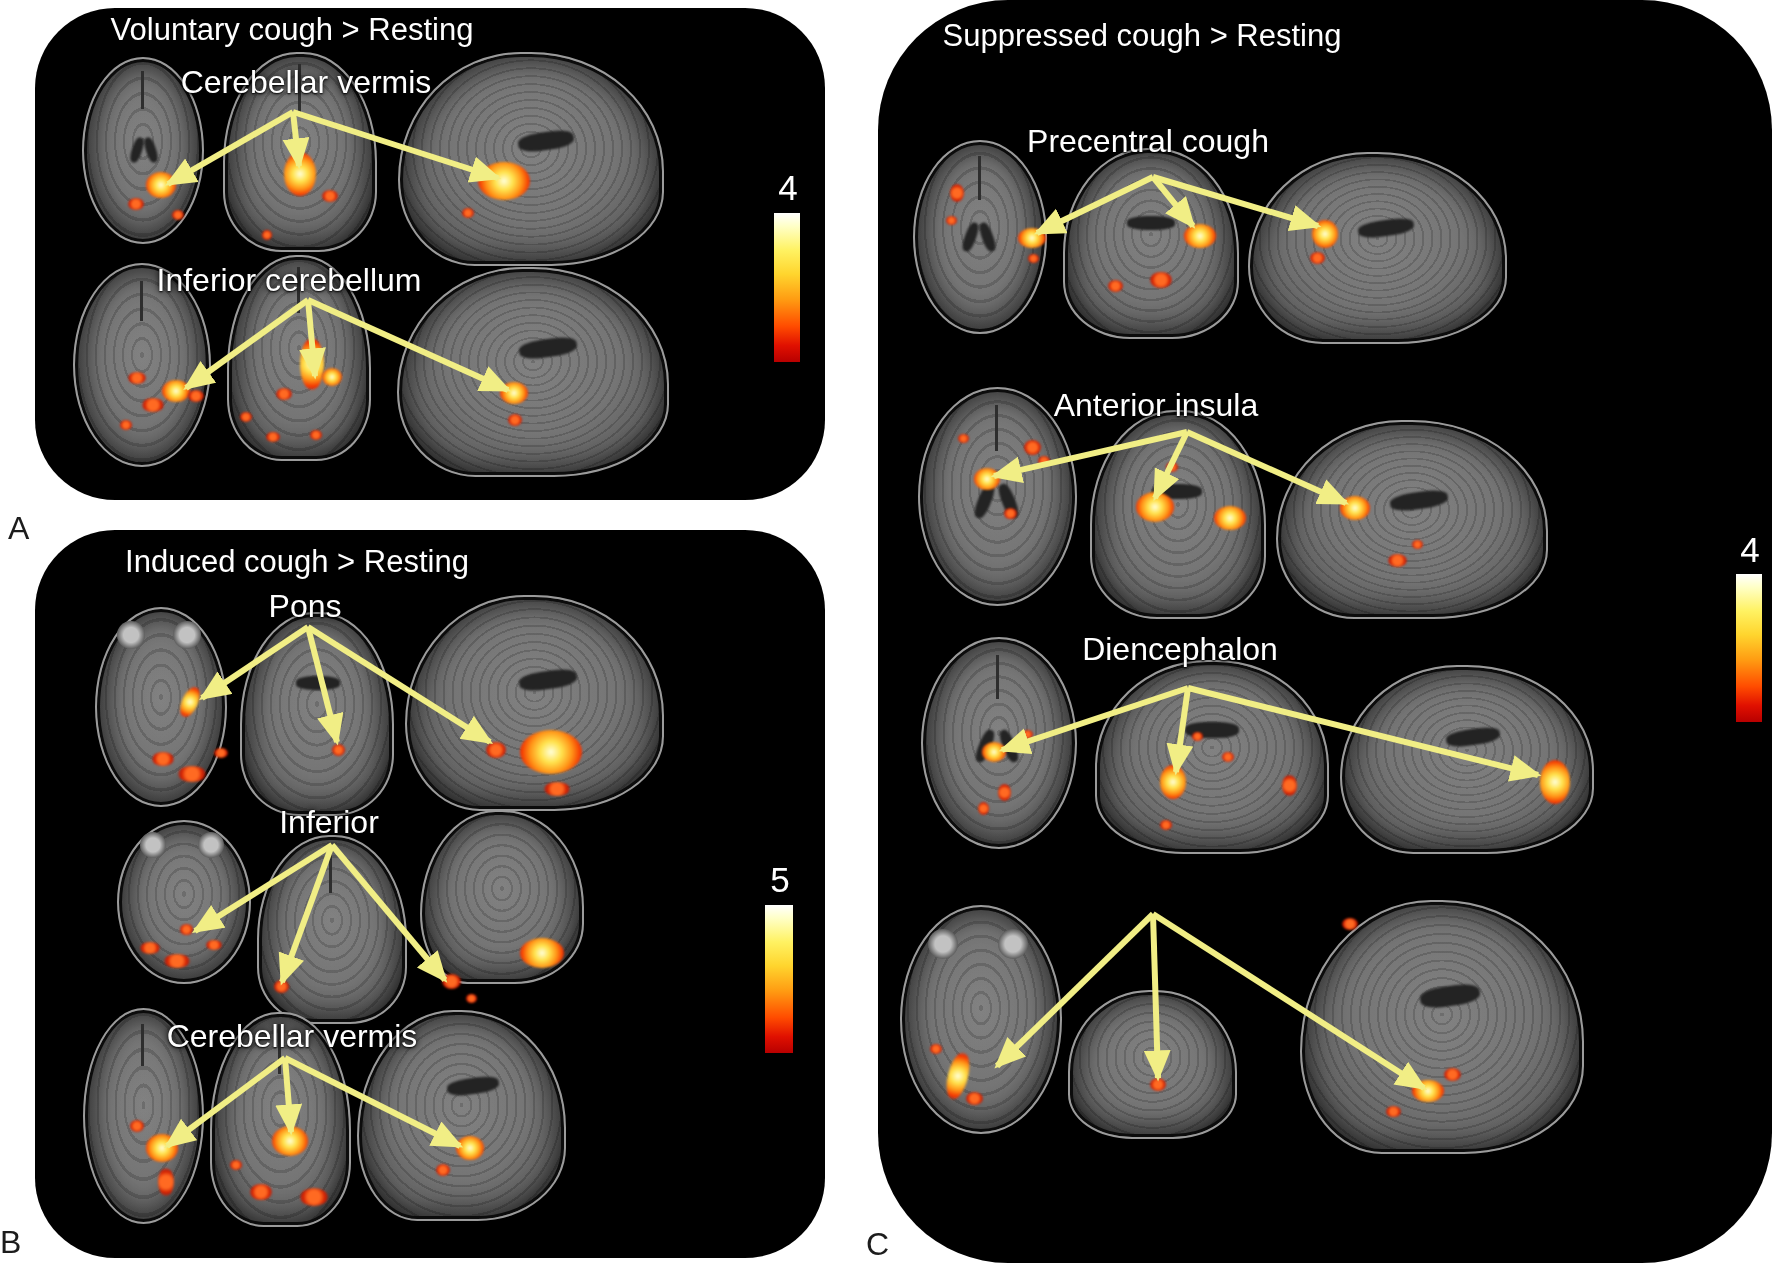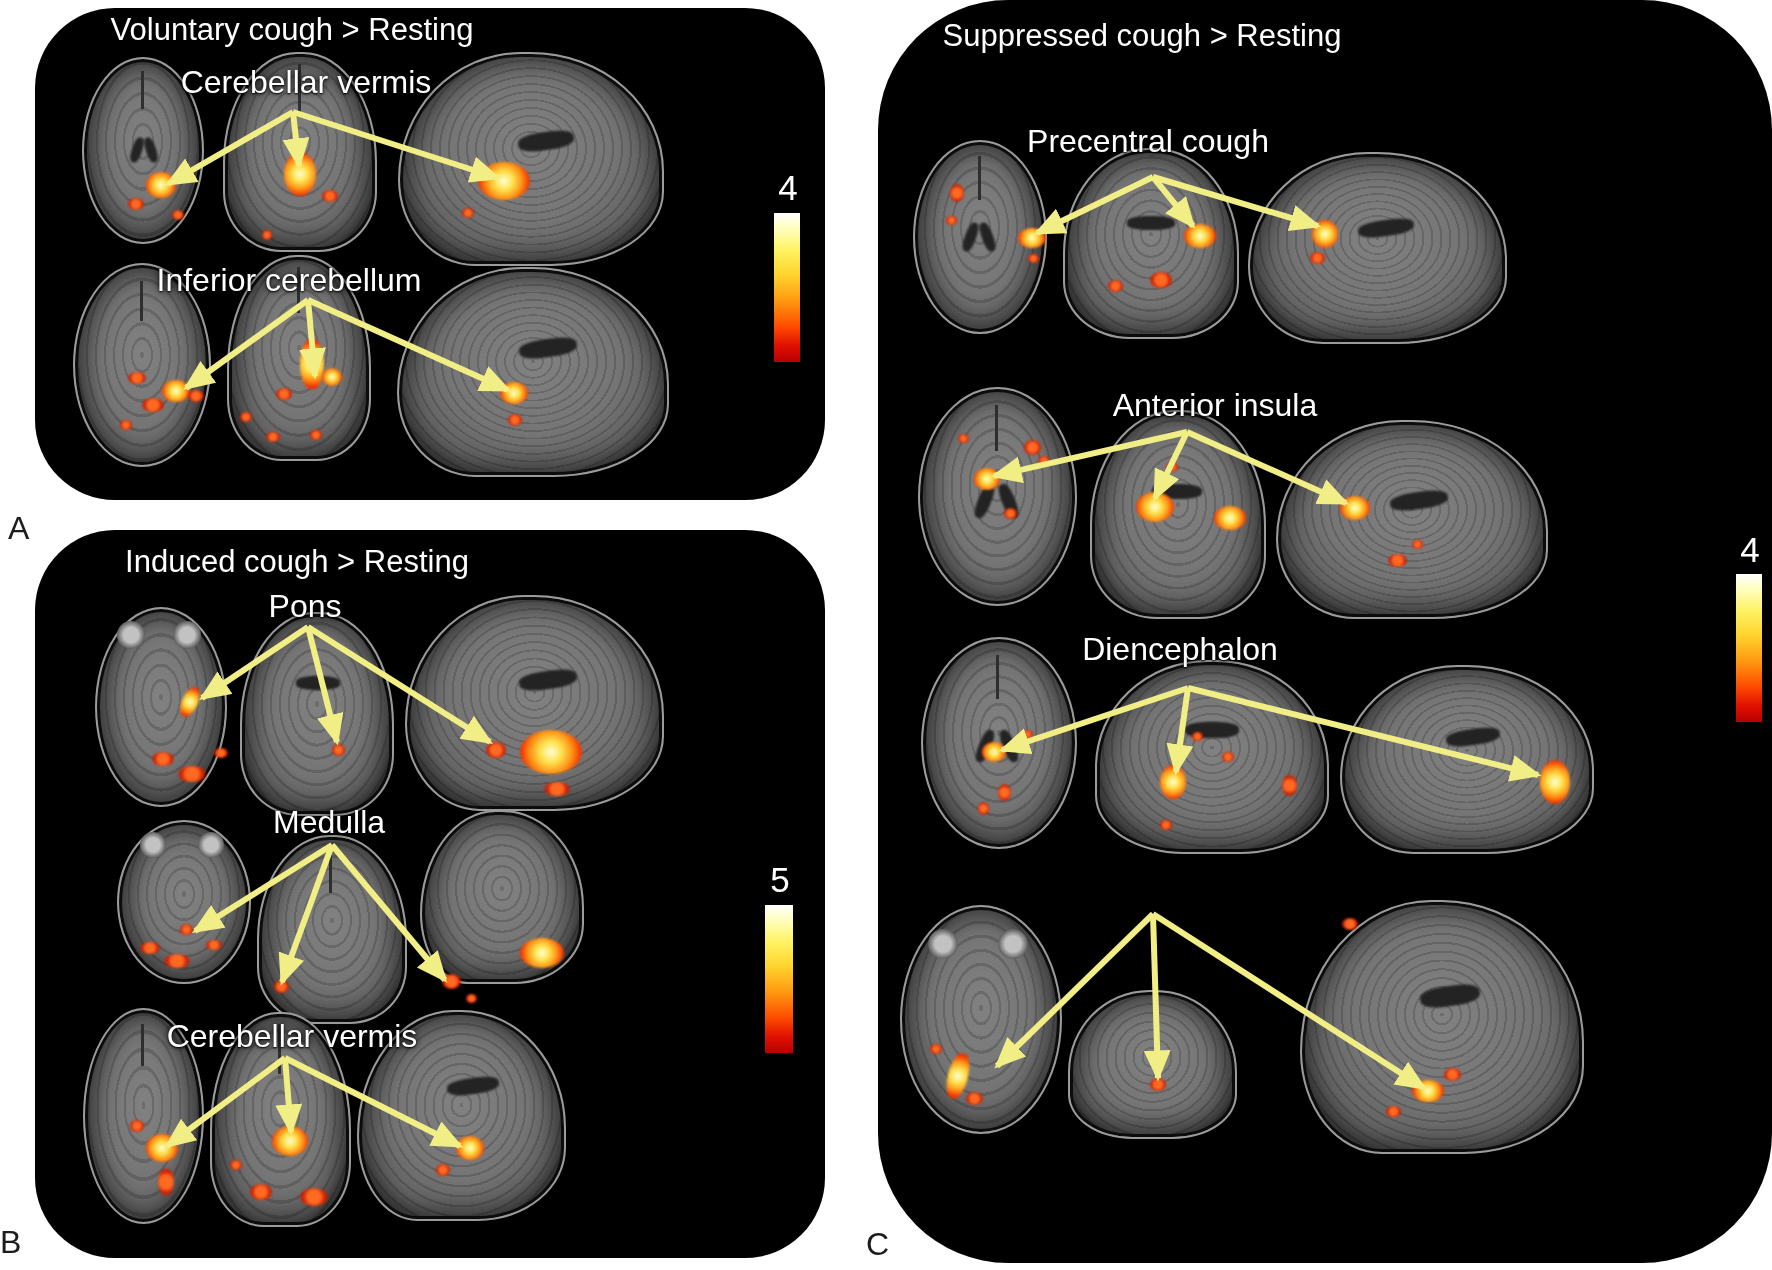--- a/index.html
+++ b/index.html
@@ -272,27 +272,27 @@
 
   <div class="figlabel paneltitle" style="left:292px;top:14px;">Voluntary cough &gt; Resting</div>
   <div class="figlabel" style="left:306px;top:66px;">Cerebellar vermis</div>
   <div class="figlabel" style="left:289px;top:264px;">Inferior cerebellum</div>
   <div class="cb-label" style="left:788px;top:168px;">4</div>
   <div class="colorbar" style="left:774px;top:213px;width:26px;height:149px;"></div>
   <div class="panel-letter" style="left:8px;top:510px;">A</div>
 
   <div class="figlabel paneltitle" style="left:297px;top:546px;">Induced cough &gt; Resting</div>
   <div class="figlabel" style="left:305px;top:590px;">Pons</div>
-  <div class="figlabel" style="left:329px;top:806px;">Medulla</div>
+  <div class="figlabel" style="left:329px;top:806px;">Inferior</div>
   <div class="figlabel" style="left:292px;top:1020px;">Cerebellar vermis</div>
   <div class="cb-label" style="left:780px;top:860px;">5</div>
   <div class="colorbar" style="left:765px;top:905px;width:28px;height:148px;"></div>
   <div class="panel-letter" style="left:0px;top:1224px;">B</div>
 
   <div class="figlabel paneltitle" style="left:1142px;top:20px;">Suppressed cough &gt; Resting</div>
   <div class="figlabel" style="left:1148px;top:125px;">Precentral cough</div>
-  <div class="figlabel" style="left:1215px;top:389px;">Anterior insula</div>
+  <div class="figlabel" style="left:1156px;top:389px;">Anterior insula</div>
   <div class="figlabel" style="left:1180px;top:633px;">Diencephalon</div>
   <div class="cb-label" style="left:1750px;top:530px;">4</div>
   <div class="colorbar" style="left:1736px;top:574px;width:26px;height:148px;"></div>
   <div class="panel-letter" style="left:866px;top:1226px;">C</div>
 
 </div>
 
 </body></html>

